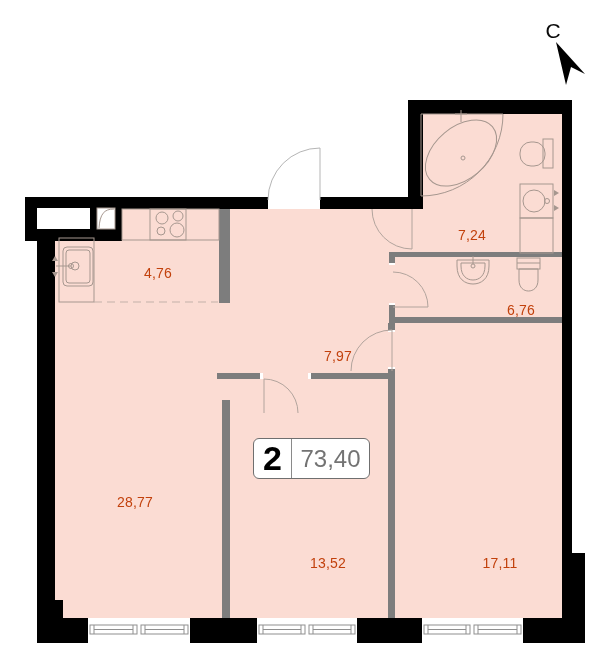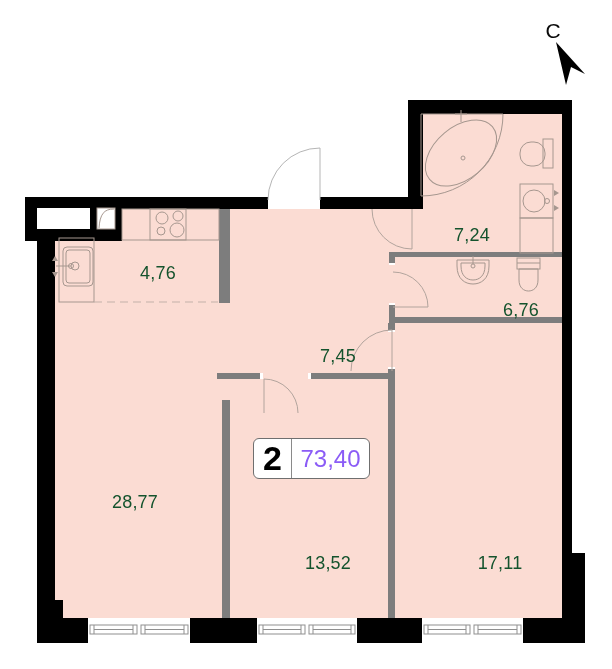--- a/index.html
+++ b/index.html
@@ -1,27 +1,27 @@
 <!DOCTYPE html>
 <html><head>
 <meta charset="utf-8">
 <style>
   html,body{margin:0;padding:0;background:#ffffff;}
   #plan{position:relative;width:612px;height:669px;background:#ffffff;overflow:hidden;
         font-family:"Liberation Sans","DejaVu Sans",sans-serif;}
   #plan svg{position:absolute;left:0;top:0;}
-  .room-label{position:absolute;transform:translate(-50%,-50%);font-size:18px;color:#14532d;
+  .room-label{position:absolute;transform:translate(-50%,-50%);font-size:14px;color:#c2410c;
               white-space:nowrap;letter-spacing:0.2px;}
   .north-label{position:absolute;transform:translate(-50%,-50%);font-size:21px;font-weight:500;color:#0a0a0a;}
   .badge{position:absolute;left:253px;top:438px;width:117px;height:41px;background:#ffffff;
          border:1.5px solid #6f6f6f;border-radius:6px;display:flex;align-items:stretch;box-sizing:border-box;}
   .badge-rooms{width:37px;display:flex;align-items:center;justify-content:center;
                font-size:34px;font-weight:bold;color:#000;border-right:1px solid #8a8a8a;}
   .badge-area{flex:1;display:flex;align-items:center;justify-content:center;
-              font-size:24px;color:#8b5cf6;}
+              font-size:24px;color:#737373;}
 </style>
 </head>
 <body>
 
 <div id="plan">
 
 <svg width="612" height="669" viewBox="0 0 612 669">
 
   <g fill="#fbdcd3">
     <rect x="122" y="209" width="440" height="409"></rect>
@@ -188,21 +188,21 @@
   </g>
 
   <g>
     <path d="M556,42 L566,85 L571,67 L585,74 Z" fill="#000000"></path>
   </g>
 </svg>
 
   <div class="room-label" style="left:158px;top:273px">4,76</div>
   <div class="room-label" style="left:472px;top:235px">7,24</div>
   <div class="room-label" style="left:521px;top:310px">6,76</div>
-  <div class="room-label" style="left:338px;top:356px">7,45</div>
+  <div class="room-label" style="left:338px;top:356px">7,97</div>
   <div class="room-label" style="left:135px;top:502px">28,77</div>
   <div class="room-label" style="left:328px;top:563px">13,52</div>
   <div class="room-label" style="left:500px;top:563px">17,11</div>
 
   <div class="north-label" style="left:553px;top:31px">С</div>
 
   <div class="badge">
     <div class="badge-rooms">2</div>
     <div class="badge-area">73,40</div>
   </div>

